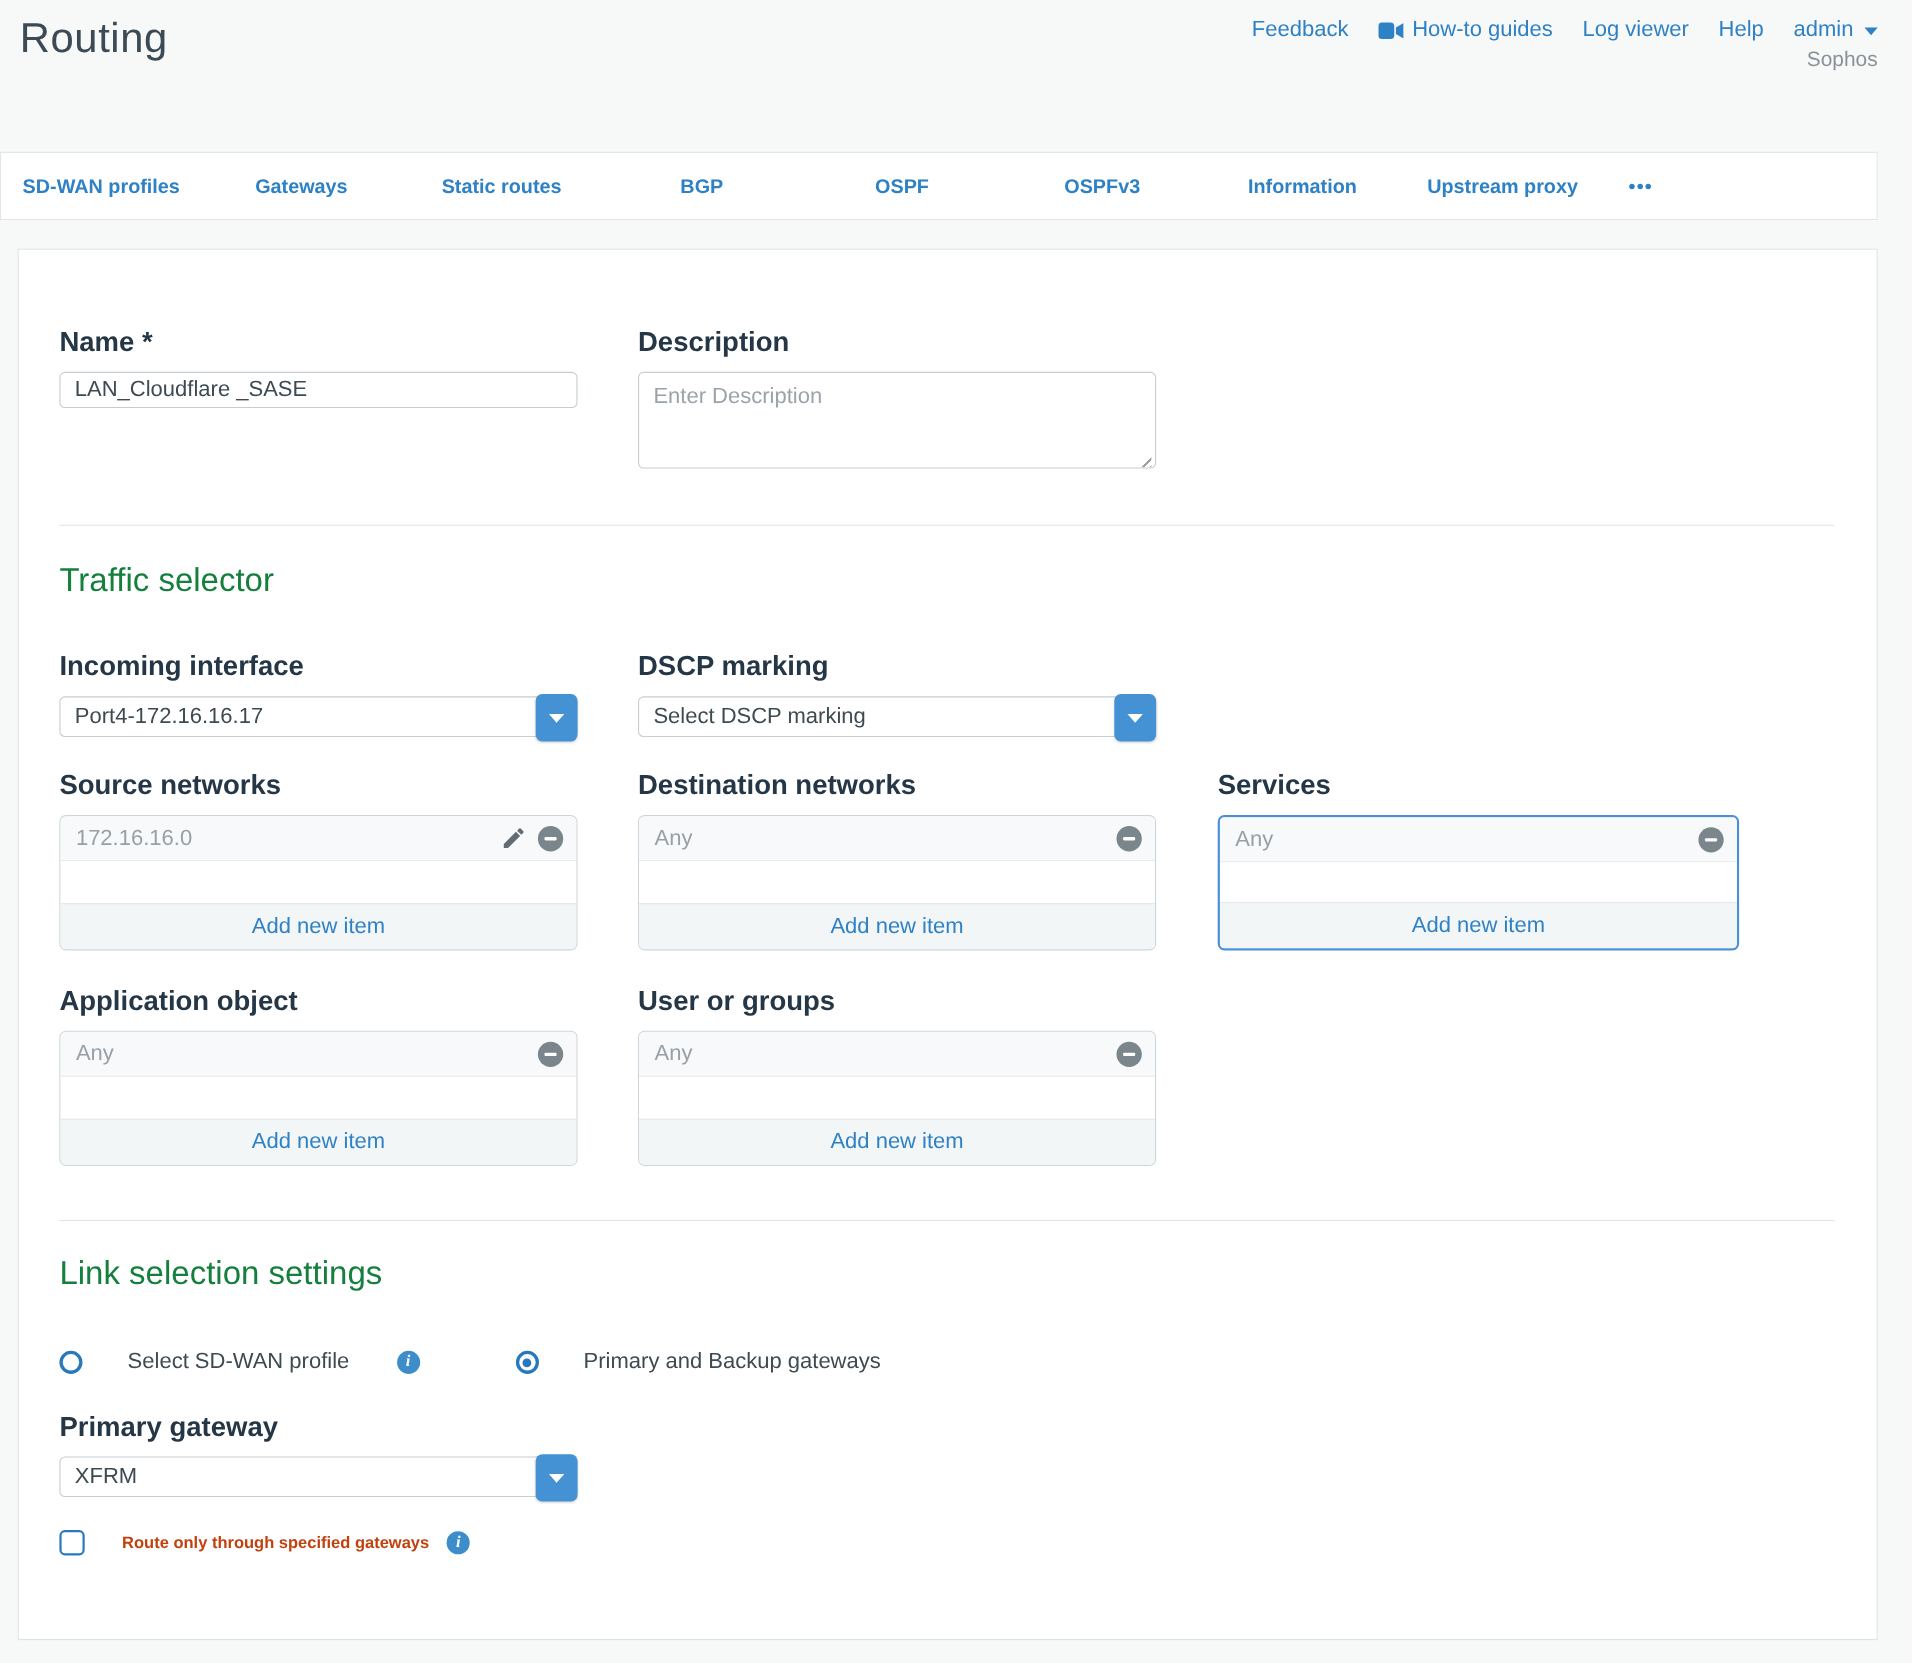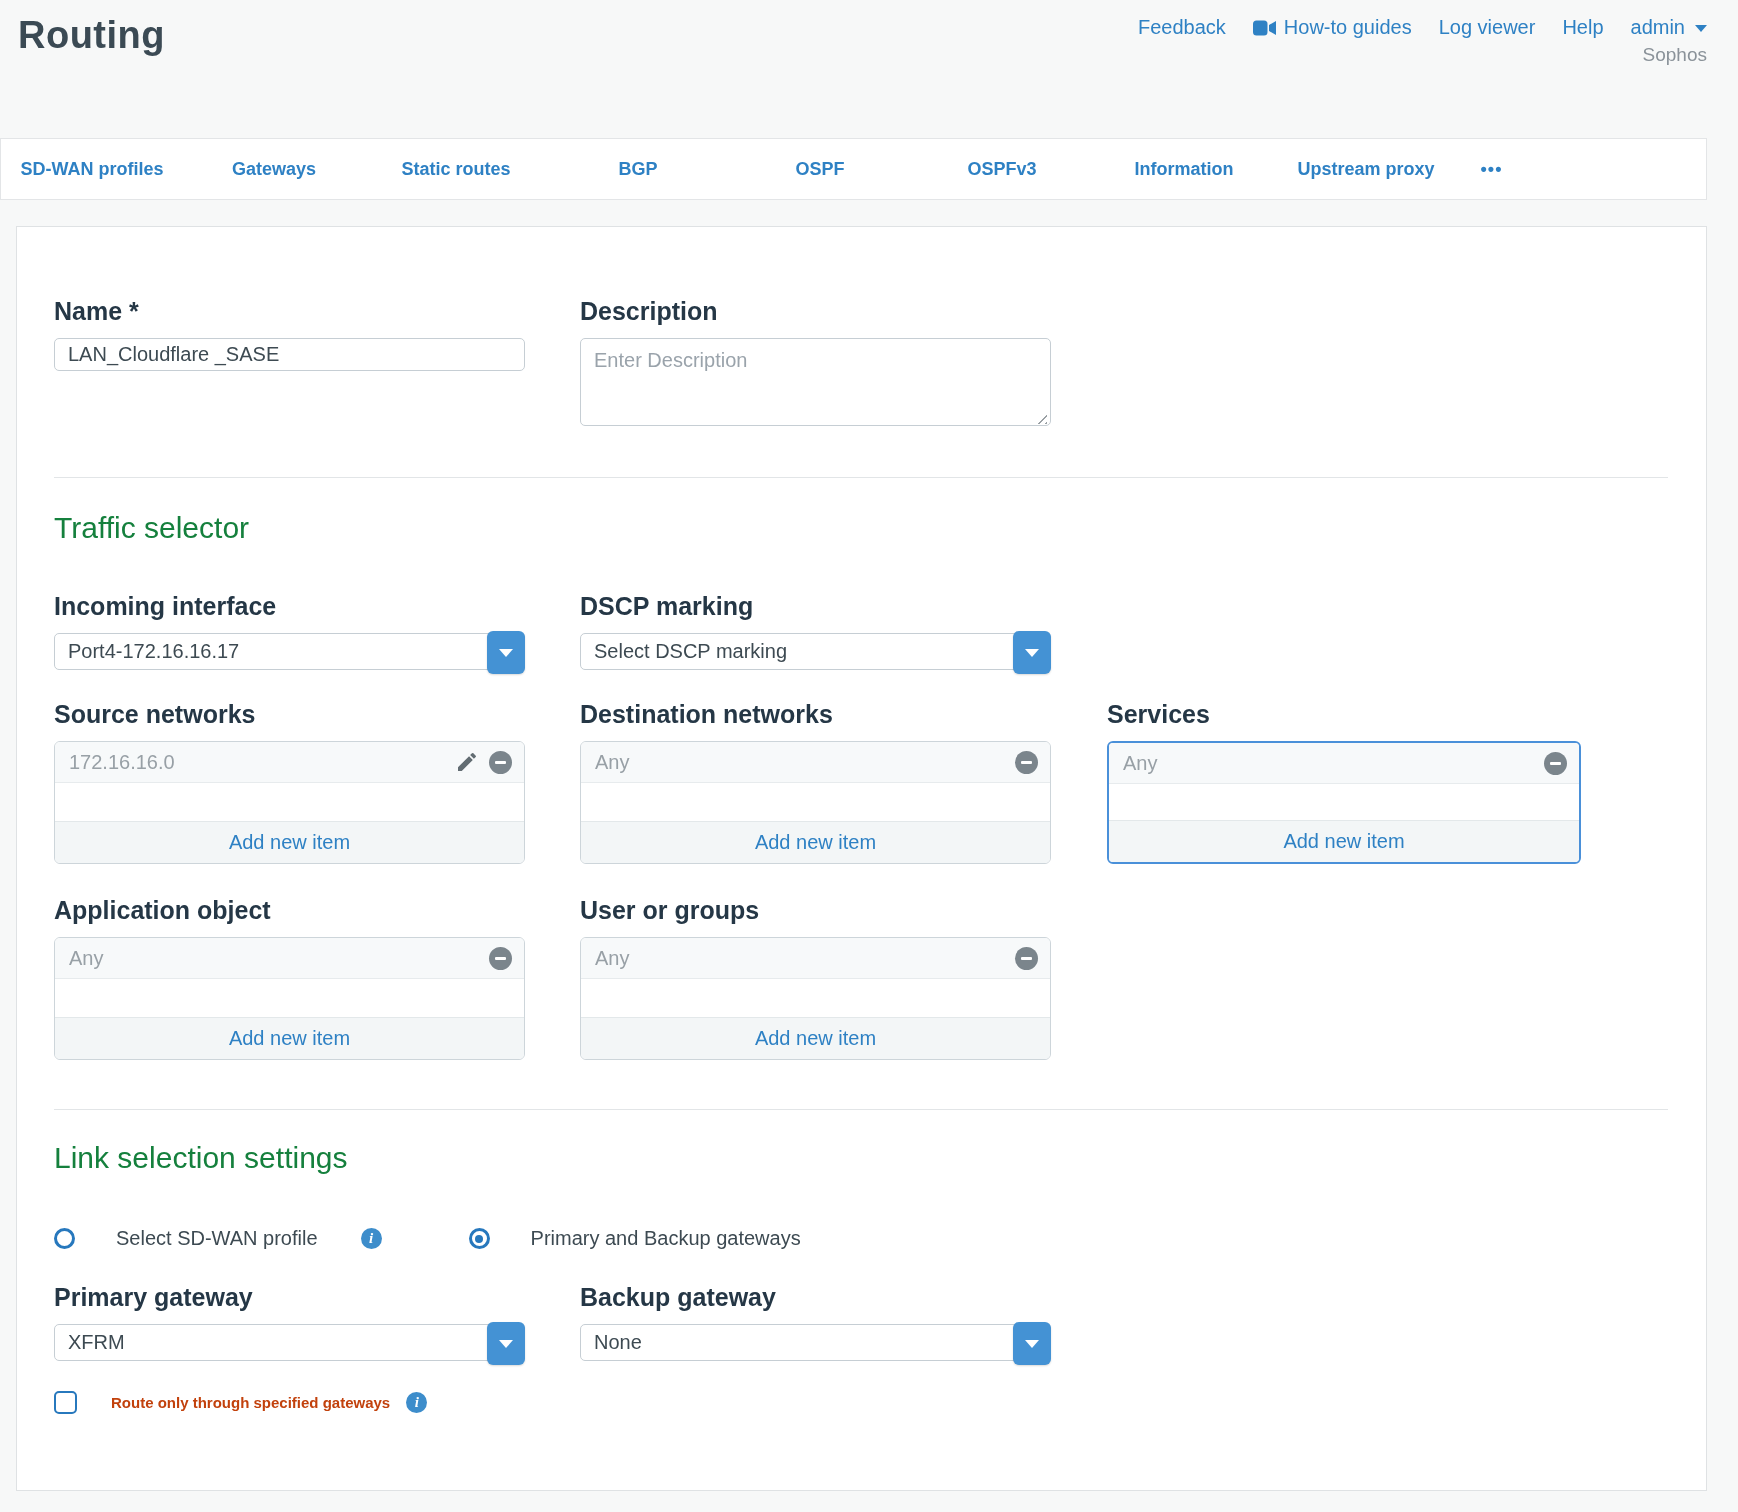--- a/index.html
+++ b/index.html
@@ -1,20 +1,20 @@
 <!DOCTYPE html>
 <html><head>
 <meta charset="utf-8">
 <style>
   * { margin:0; padding:0; box-sizing:border-box; }
   body { font-family: "Liberation Sans", sans-serif; background:#f7f8f8; }
   .page { position:relative; width:1738px; height:1512px; background:#f7f8f8; overflow:hidden; }
 
   
-  .page-title { position:absolute; left:18px; top:14px; font-size:38px; font-weight:700; color:#3b4a54; letter-spacing:.5px; }
+  .page-title { position:absolute; left:18px; top:14px; font-size:38px; font-weight:400; color:#3b4a54; letter-spacing:.5px; }
   .header-links { position:absolute; top:16px; right:31px; display:flex; align-items:center; gap:27px; }
   .hlink { display:flex; align-items:center; gap:8px; color:#2e81c4; font-size:20px; text-decoration:none; cursor:pointer; }
   .caret-down { width:0; height:0; border-left:6px solid transparent; border-right:6px solid transparent; border-top:7px solid #2e81c4; display:inline-block; margin-left:2px; margin-top:2px; }
   .brand { position:absolute; top:44px; right:31px; color:#8a9299; font-size:19px; }
 
   
   .tabbar { position:absolute; left:0; top:138px; width:1707px; height:62px; background:#fff; border:1px solid #e3e5e7; display:flex; }
   .tab { width:182px; display:flex; align-items:center; justify-content:center; font-size:18px; font-weight:700; color:#2e81c4; cursor:pointer; }
   .tab.active { color:#14191e; box-shadow: inset 0 -5px 0 #4a90ce; }
   .tab.more { width:69px; letter-spacing:1px; }
@@ -230,29 +230,20 @@
 
     <div class="fg" style="left:37px; top:1056px; width:471px;">
       <div class="flabel">Primary gateway</div>
       <div class="select">
         <span class="select-value">XFRM</span>
         <span class="select-btn">
             <span class="tri"></span>
           </span>
       </div>
     </div>
-    <div class="fg" style="left:563px; top:1056px; width:471px;">
-      <div class="flabel">Backup gateway</div>
-      <div class="select">
-        <span class="select-value">None</span>
-        <span class="select-btn">
-            <span class="tri"></span>
-          </span>
-      </div>
-    </div>
 
     <div class="checkbox-row" style="top:1164px;">
       <span class="checkbox"></span>
       <span class="cb-label">Route only through specified gateways</span>
       <span class="info-icon">
           <span>i</span>
         </span>
     </div>
 
   </div>

